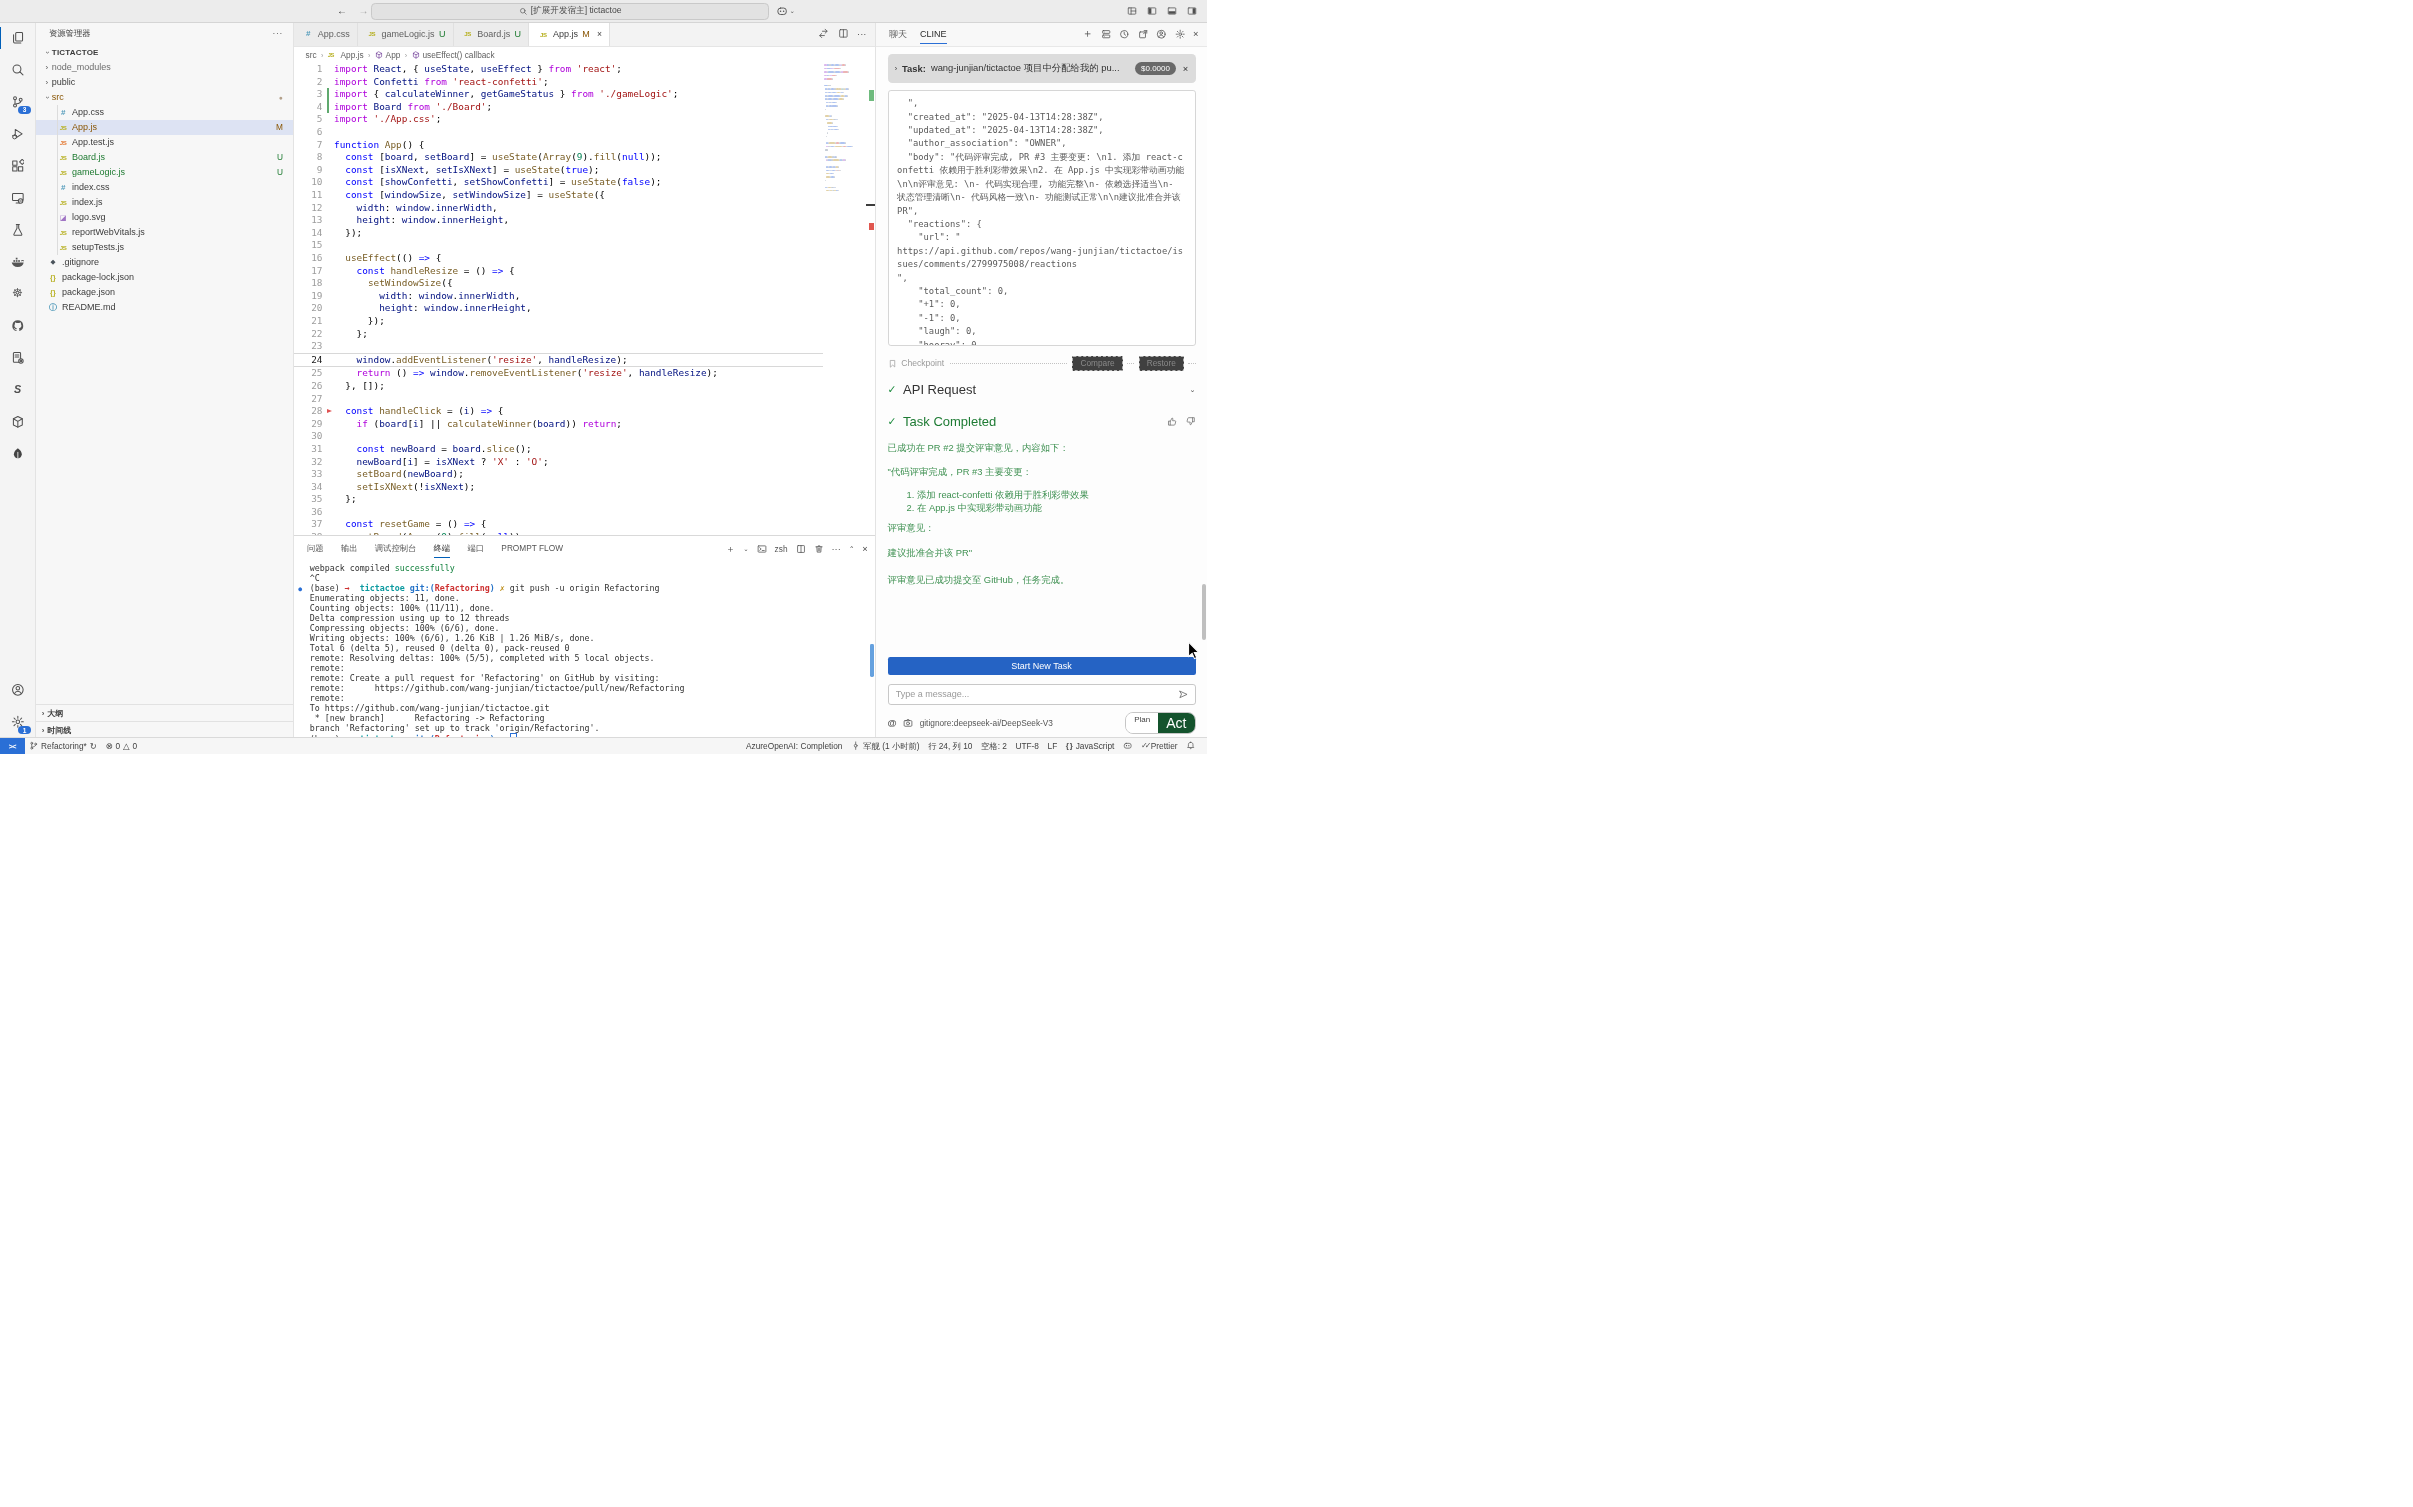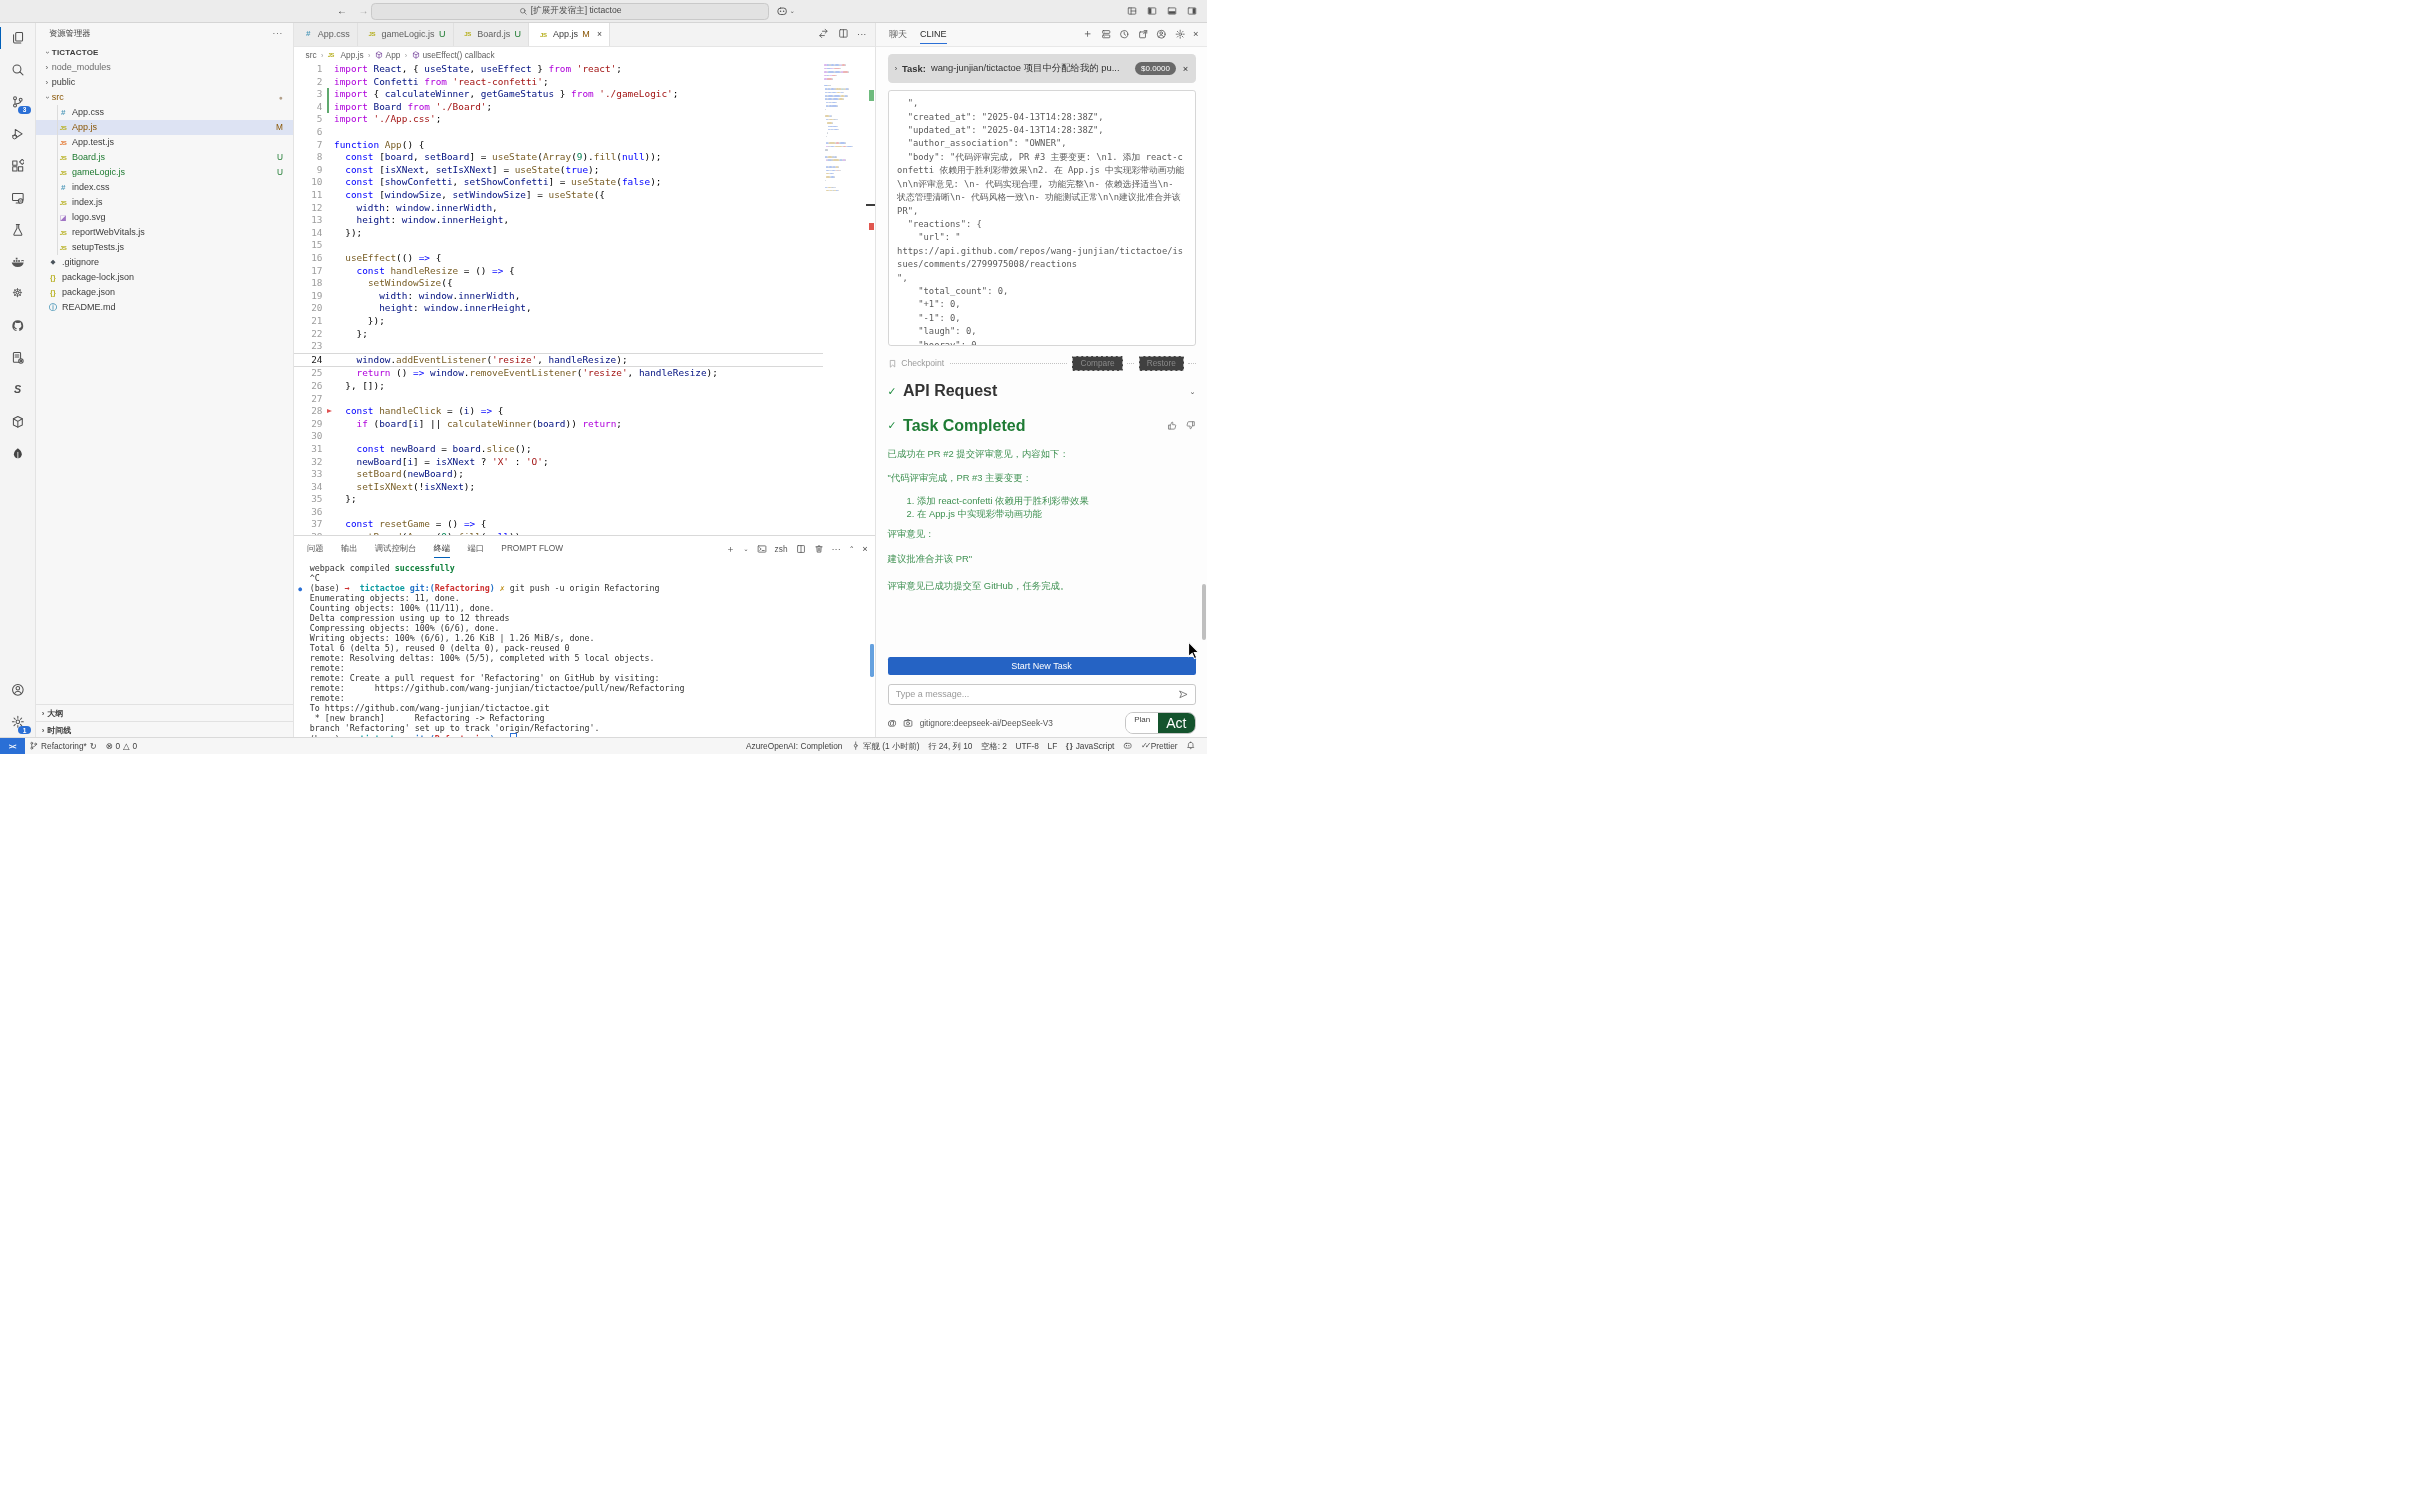--- a/index.html
+++ b/index.html
@@ -89,21 +89,21 @@
   .terminal{height:202px;border-top:0.7px solid #d9d9d9;position:relative;flex:none;background:#fff}
   .term-tabs{height:26px;display:flex;align-items:center;padding:0 7.2px 0 13px;font-size:8.3px;color:#555;gap:17.3px}
   .term-tab{padding:2.9px 0;cursor:pointer}
   .term-tab.active{color:#2b2b2b;border-bottom:0.7px solid #005fb8}
   .term-actions{margin-left:auto;display:flex;align-items:center;gap:8px;color:#555;font-size:8.6px}
   .term-actions .ic svg{width:10px;height:10px}
   .term-body{position:absolute;top:27px;left:4.3px;right:11.5px;bottom:0;font-family:"DejaVu Sans Mono","Liberation Mono",monospace;font-size:8.3px;line-height:10px;color:#333}
   .tl{position:relative;padding-left:11.5px;white-space:pre}
   .tmark{position:absolute;left:0;top:0.7px;font-size:6.5px}
   .tmark.mb{color:#2a6fd6}.tmark.my{color:#d9a40a}
-  .tg{color:#12813d;font-weight:bold}
+  .tg{color:#12813d;font-weight:normal}
   .tc{color:#0c9aa0;font-weight:bold}
   .tb{color:#2472c8;font-weight:bold}
   .tr{color:#cd3131;font-weight:bold}
   .ty{color:#b8860b}
   .tar{color:#cd3131;font-weight:bold}
   .tag{color:#16a34a;font-weight:bold}
   .cursorblk{display:inline-block;width:5px;height:8px;border:1.1px solid #2a6fd6;vertical-align:-1.4px}
   .term-scroll{position:absolute;right:1.4px;top:108px;width:3.6px;height:33px;background:#4a90d9;opacity:.85;border-radius:1.4px}
   
   .rightpanel{width:331px;border-left:0.7px solid #e3e3e3;background:#fdfdfd;display:flex;flex-direction:column;flex:none;position:relative}
@@ -120,21 +120,21 @@
   .task-box .xx{color:#333;font-size:9.4px;flex:none;margin-left:1.4px}
   .json-block{margin-top:7.2px;background:#fff;border:0.7px solid #d6d6d6;border-radius:2.9px;padding:5.8px 8.6px;height:256px;
      font-family:"DejaVu Sans Mono","Liberation Mono",monospace;font-size:8.8px;line-height:13.4px;color:#5a5a5a;
      white-space:pre-wrap;word-break:break-all;overflow:hidden;box-sizing:border-box}
   .chk-row{margin-top:9.4px;display:flex;align-items:center;color:#9a9a9a;font-size:8.6px;gap:4.3px}
   .chk-dots{flex:1;border-top:1.4px dotted #c2c2c2;margin:0 1.4px}
   .chk-dots2{width:7.2px;border-top:1.4px dotted #c2c2c2}
   .chk-btn{border:0.7px dashed #b5b5b5;color:#8a8a8a;padding:1.4px 7.2px;font-size:8.3px;background:#404040;border-radius:1.4px}
   .sec-row{display:flex;align-items:center;gap:6.5px}
   .sec-row .check{color:#1a8a3c;font-size:10.8px;font-weight:bold}
-  .sec-row .lbl{font-weight:bold;font-size:16px;color:#333}
+  .sec-row .lbl{font-weight:normal;font-size:13px;color:#333}
   .sec-row .lbl.green{color:#1e7b34}
   .sec-row .right{margin-left:auto;display:flex;gap:7.2px;color:#666}
   .greent{color:#3f9152}
   .rp-p{margin-top:13.7px}
   .rp-ol{margin-top:8.6px;padding-left:19px;line-height:13.3px}
   .rp-ul{margin-top:8.6px;padding-left:19px;line-height:11.4px}
   .rp-ul div::before{content:'•  ';font-size:8.6px}
   .rp-footer{flex:none;padding:5.8px 11.5px 4.3px}
   .start-btn{height:18px;background:#2563c4;border-radius:2.2px;color:#fff;font-size:9px;display:flex;align-items:center;justify-content:center;cursor:pointer}
   .msg-wrap{margin-top:8.6px;position:relative}

